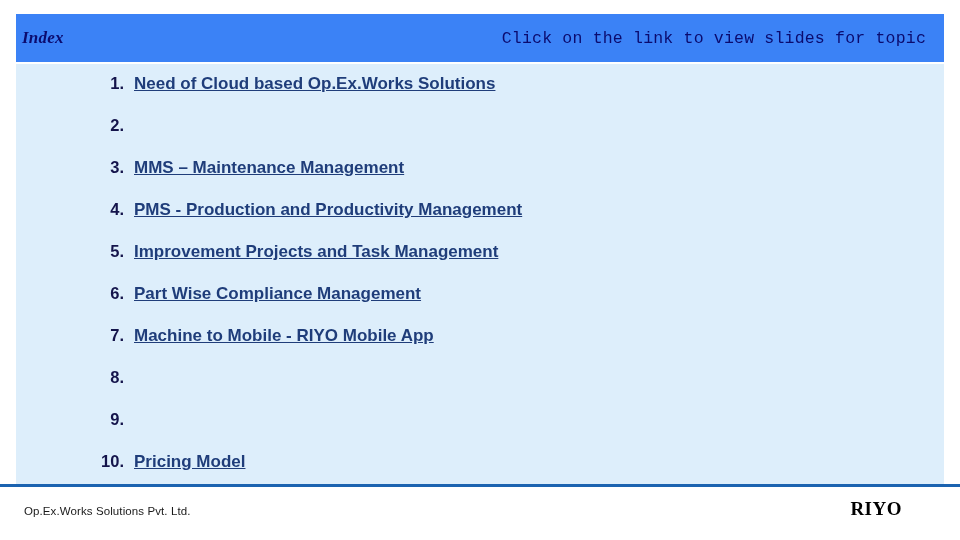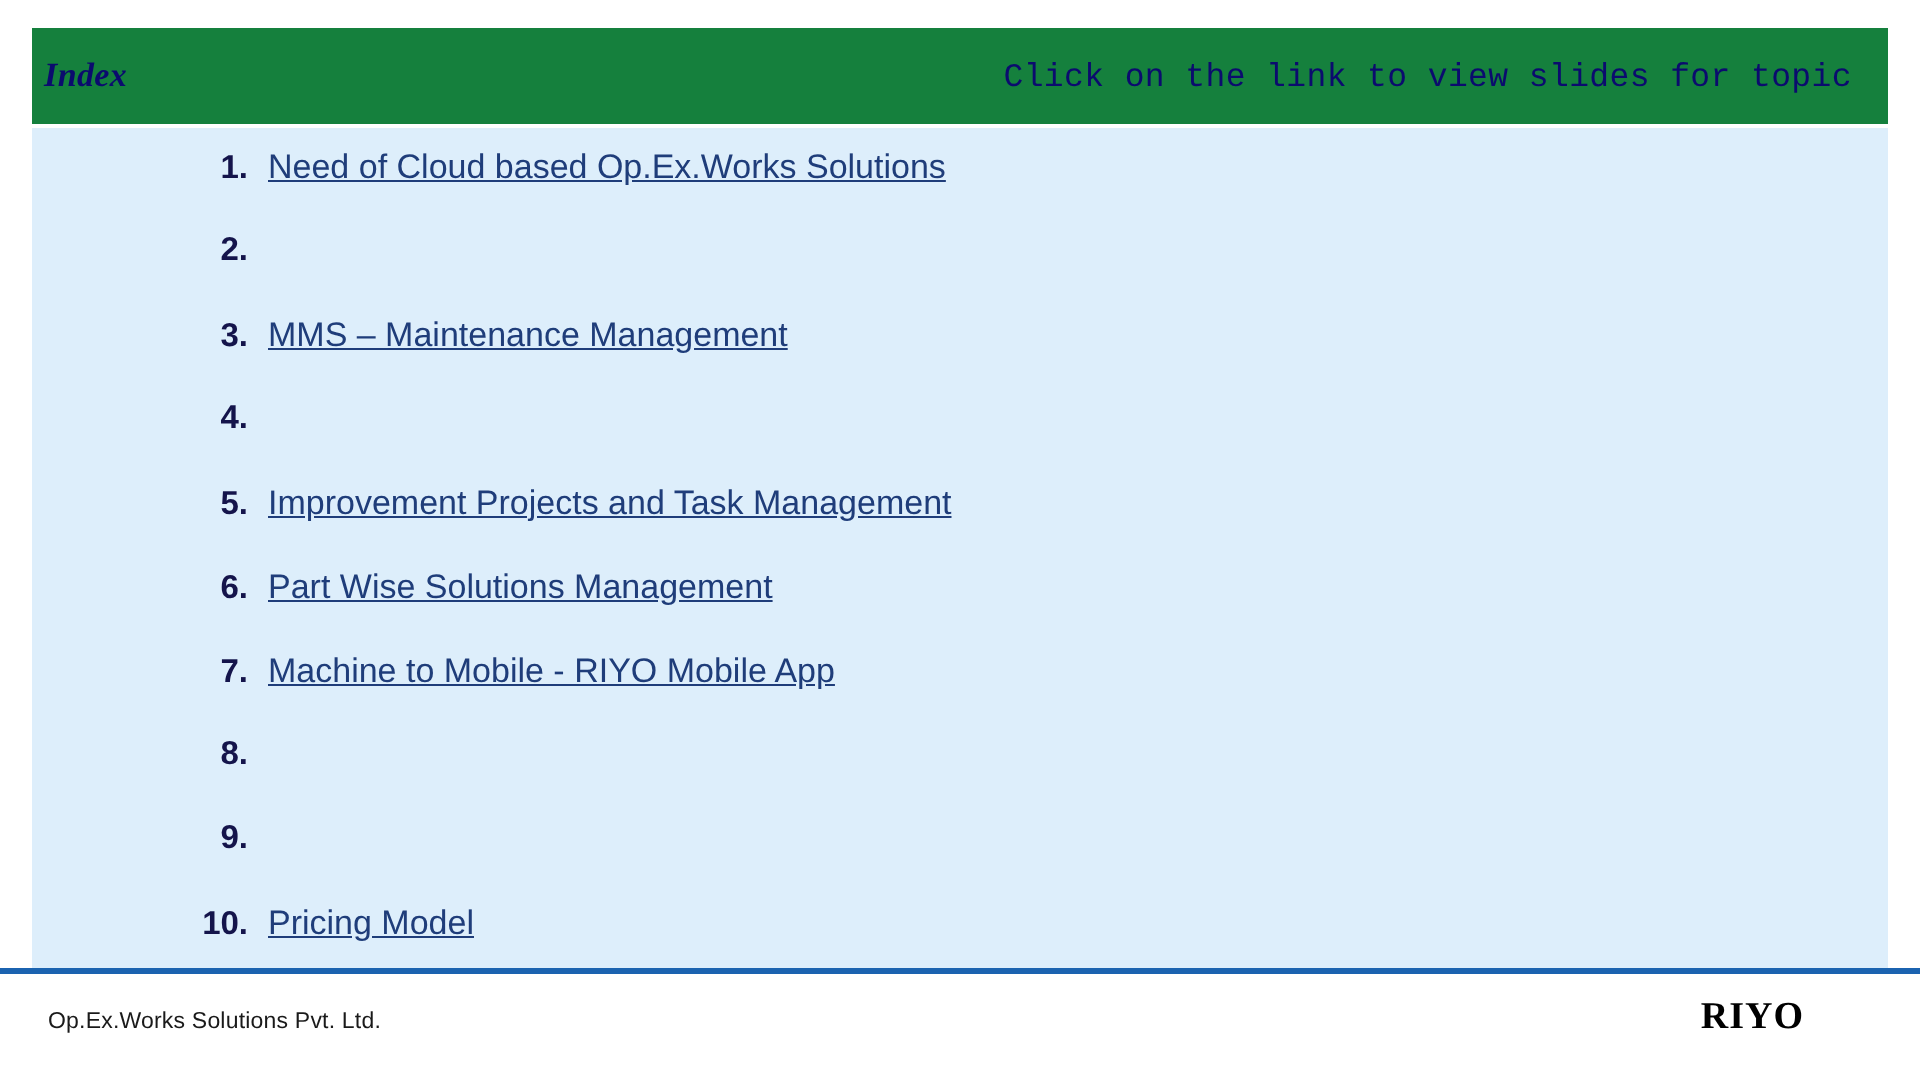--- a/index.html
+++ b/index.html
@@ -19,21 +19,21 @@
     height: 540px;
     background: #ffffff;
   }
   
   .header {
     position: absolute;
     left: 16px;
     top: 14px;
     width: 928px;
     height: 48px;
-    background: #15803d;
+    background: #3b82f6;
     display: flex;
     align-items: center;
     justify-content: space-between;
     box-sizing: border-box;
     padding: 0 18px 0 6px;
   }
   .header-title {
     font-family: "Liberation Serif", serif;
     font-style: italic;
     font-weight: bold;
@@ -72,21 +72,21 @@
     text-align: right;
     padding-right: 10px;
     font-size: 16.5px;
     font-weight: bold;
     color: #14144b;
     font-family: "Liberation Sans", sans-serif;
     flex: none;
   }
   .list-link {
     font-size: 17px;
-    font-weight: normal;
+    font-weight: bold;
     color: #1f3d7a;
     text-decoration: underline;
     cursor: pointer;
     font-family: "Liberation Sans", sans-serif;
     white-space: nowrap;
   }
   
   .footer {
     position: absolute;
     left: 0;
@@ -138,30 +138,31 @@
         <span class="list-num">2.</span>
       </div>
 
       <div class="list-item">
         <span class="list-num">3.</span>
         <span class="list-link">MMS – Maintenance Management</span>
       </div>
 
       <div class="list-item">
         <span class="list-num">4.</span>
+        <span class="list-link">PMS - Production and Productivity Management</span>
       </div>
 
       <div class="list-item">
         <span class="list-num">5.</span>
         <span class="list-link">Improvement Projects and Task Management</span>
       </div>
 
       <div class="list-item">
         <span class="list-num">6.</span>
-        <span class="list-link">Part Wise Solutions Management</span>
+        <span class="list-link">Part Wise Compliance Management</span>
       </div>
 
       <div class="list-item">
         <span class="list-num">7.</span>
         <span class="list-link">Machine to Mobile - RIYO Mobile App</span>
       </div>
 
       <div class="list-item">
         <span class="list-num">8.</span>
       </div>

